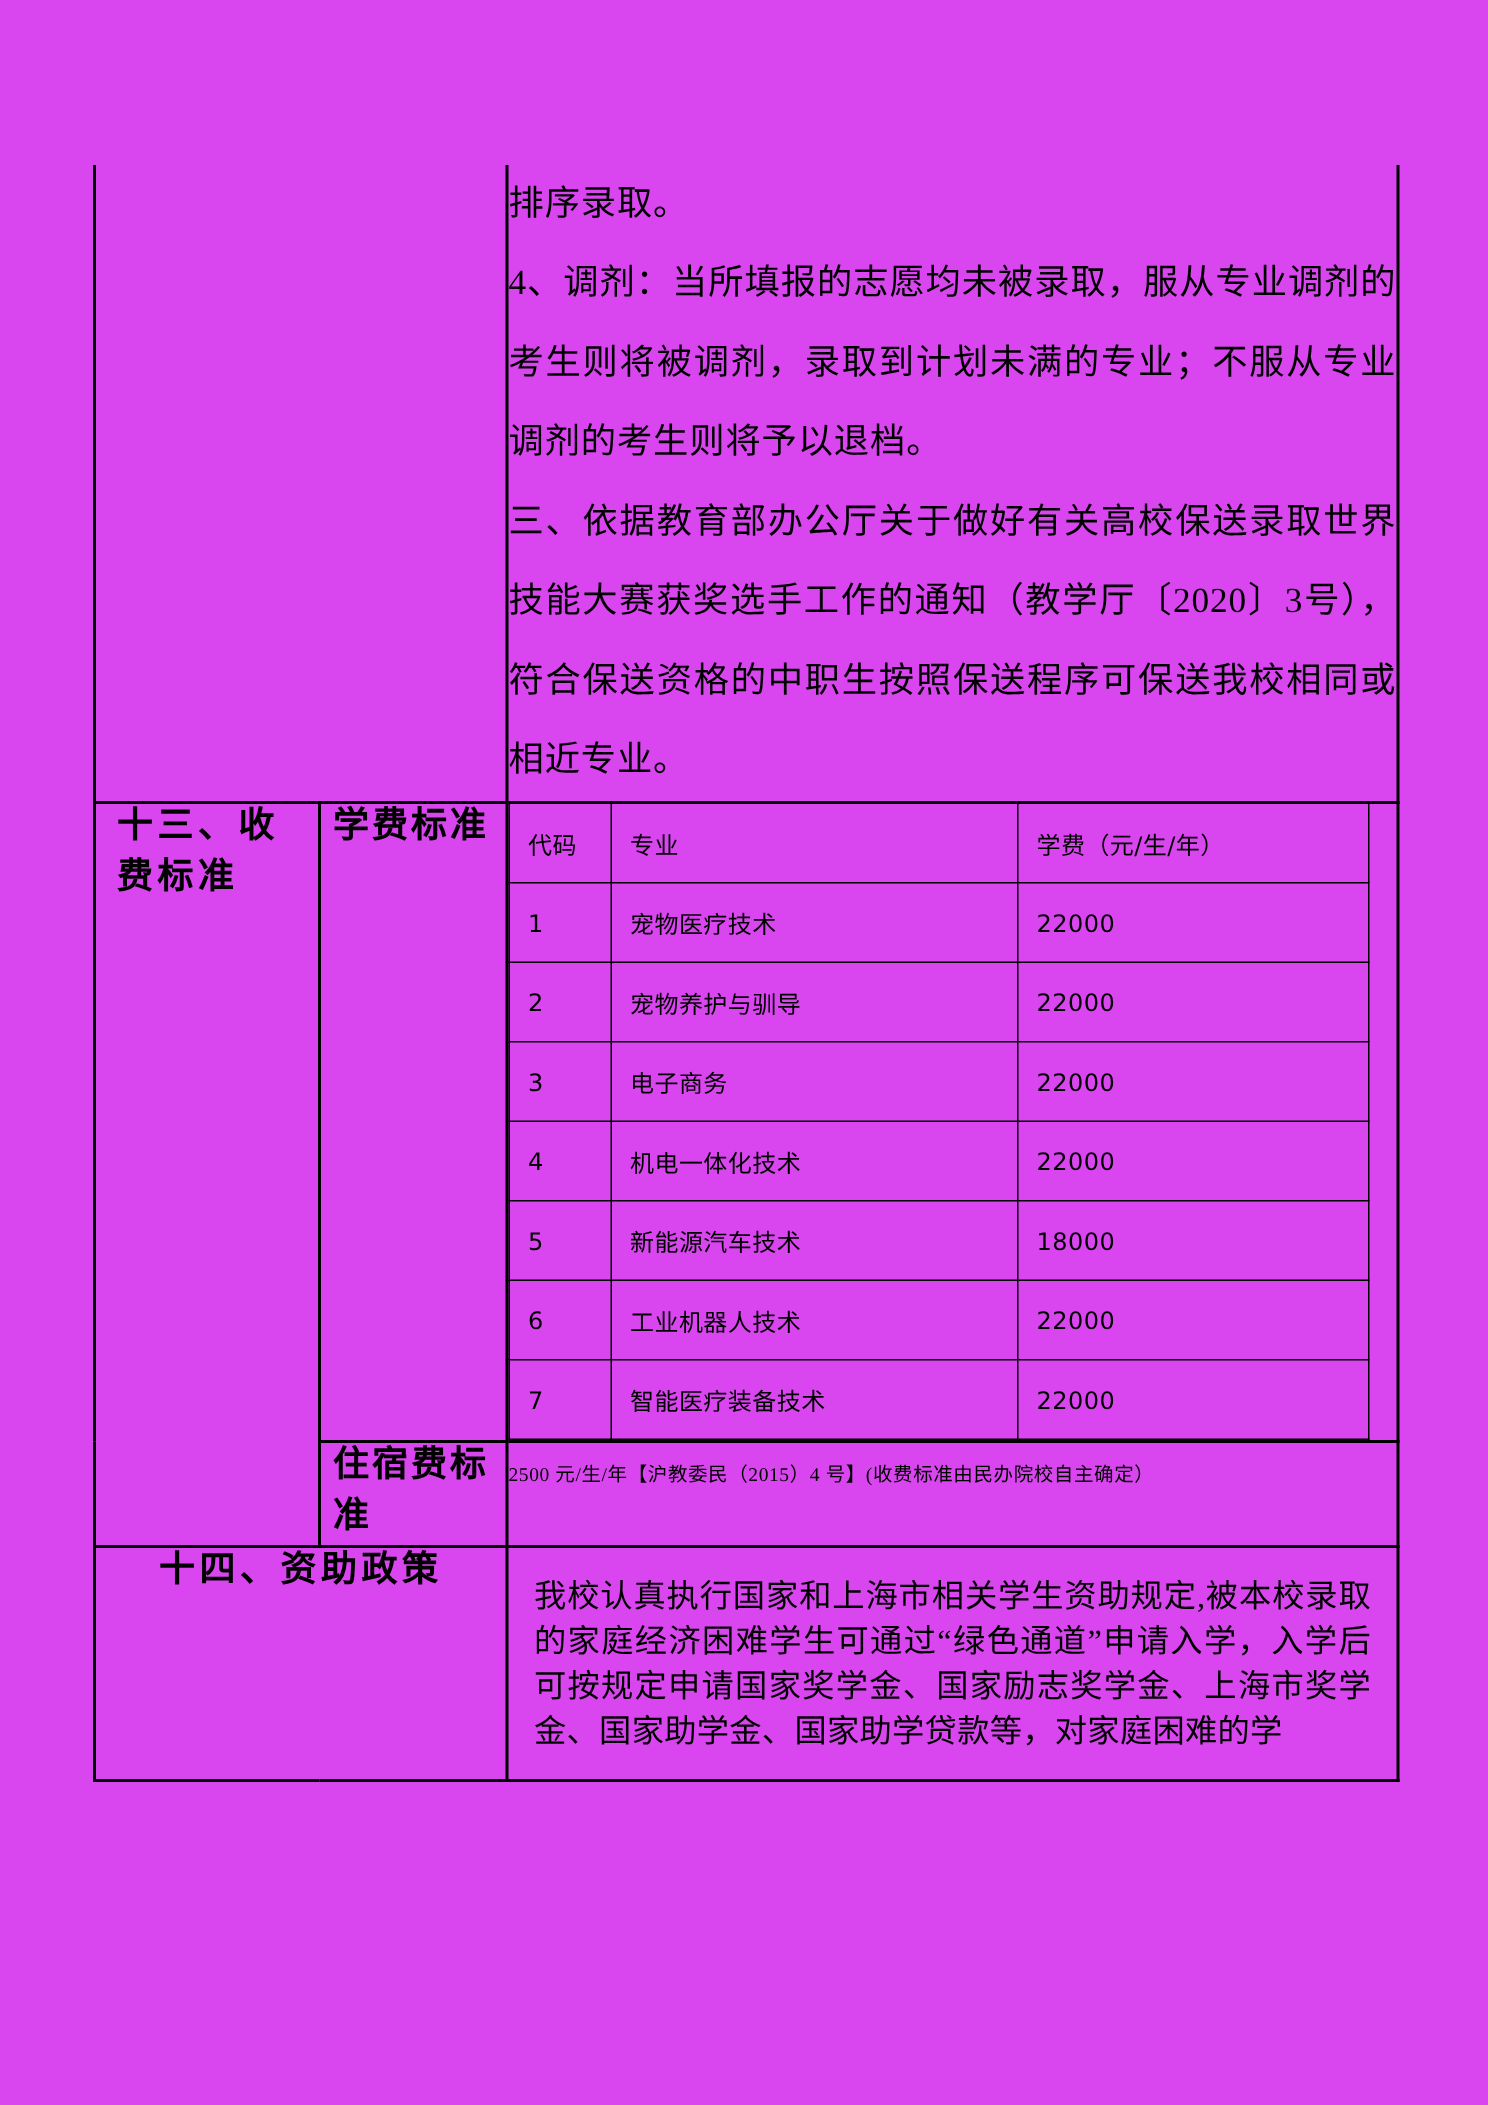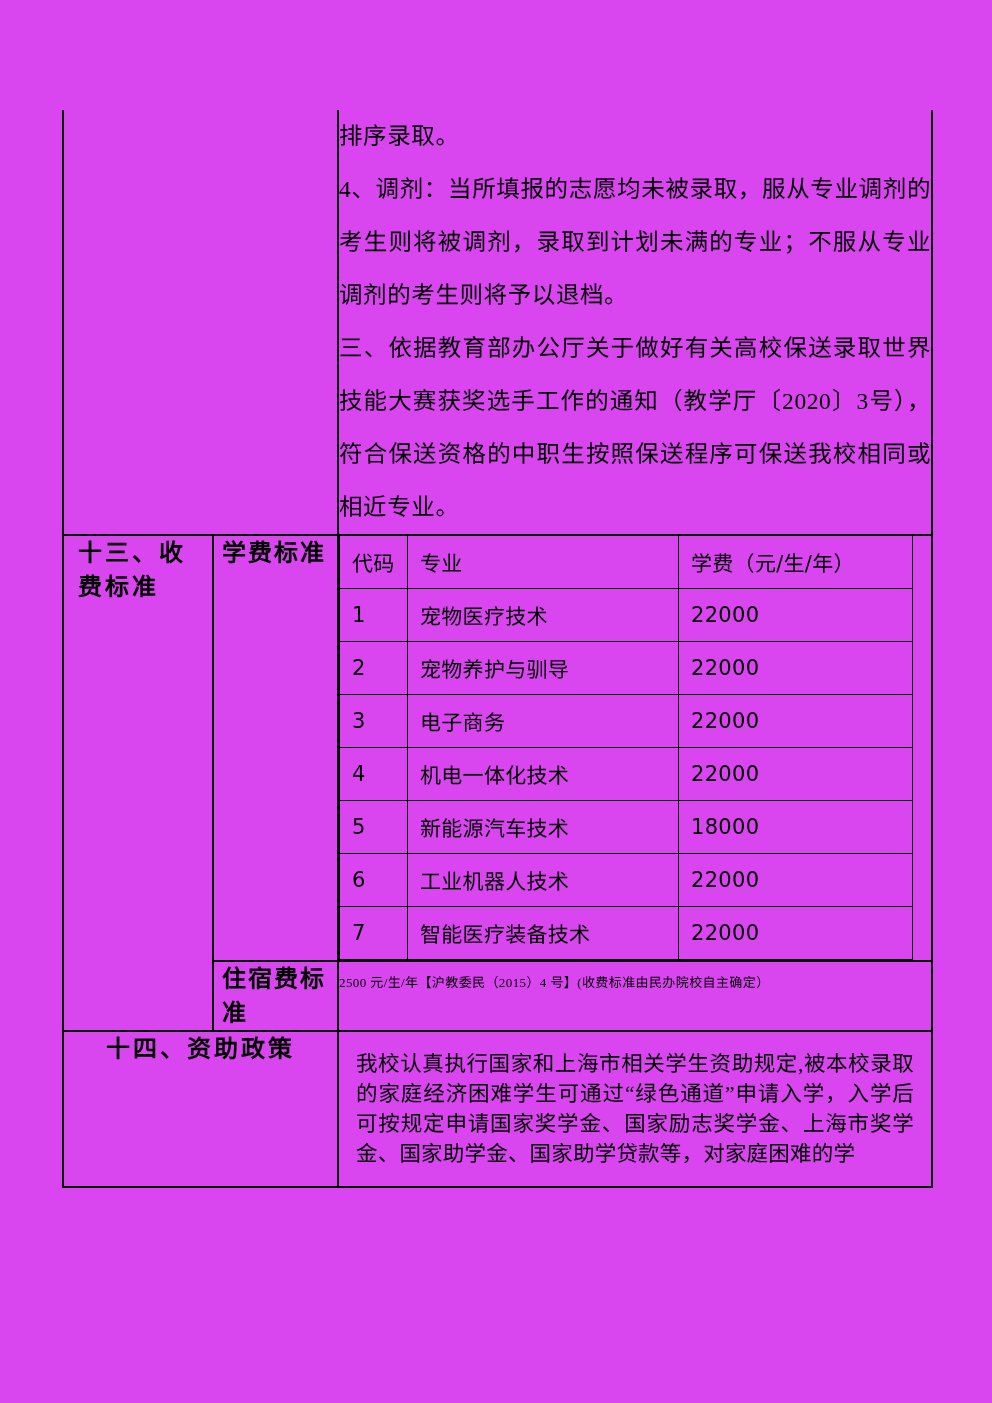--- a/index.html
+++ b/index.html
@@ -53,21 +53,21 @@
     margin: 0;
     text-align: justify;
     text-justify: inter-ideograph;
     white-space: pre-wrap;
   }
 
   
   .label-cell {
     text-align: center;
     vertical-align: middle;
-    font-family: Liberation Serif, serif;
+    font-family: Liberation Mono, monospace;
     font-weight: bold;
     font-size: 24px;
     letter-spacing: 2.5px;
     line-height: 34px;
     padding: 4px 6px;
   }
   .label-cell.lbl-left {
     text-align: left;
     padding-left: 14px;
     letter-spacing: 3px;
@@ -104,21 +104,21 @@
   .inner-table {
     border-collapse: collapse;
     table-layout: fixed;
     width: 573px;
     font-family: "DejaVu Sans", "Liberation Sans", sans-serif;
   }
   .inner-table td {
     border: 1px solid #000000;
     height: 52px;
     padding: 0 12px;
-    font-size: 21px;
+    font-size: 16px;
     vertical-align: middle;
     letter-spacing: 0.3px;
   }
   .ic-code  { width: 68px; }
   .ic-major { width: 271px; }
   .ic-fee   { width: 234px; }
 
   
   .footnote {
     font-family: "Liberation Serif", "DejaVu Serif", serif;

